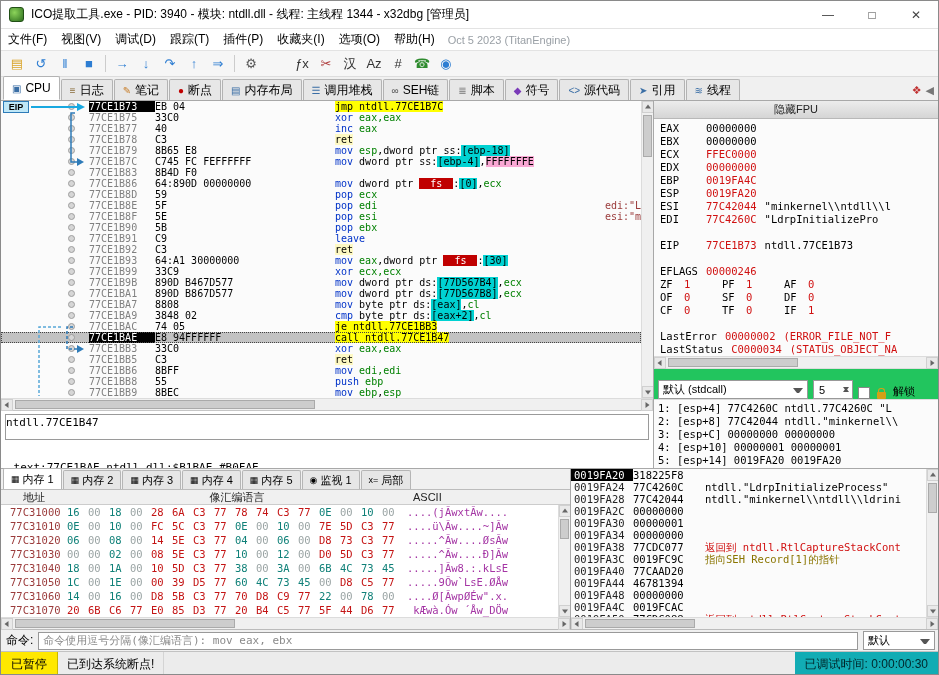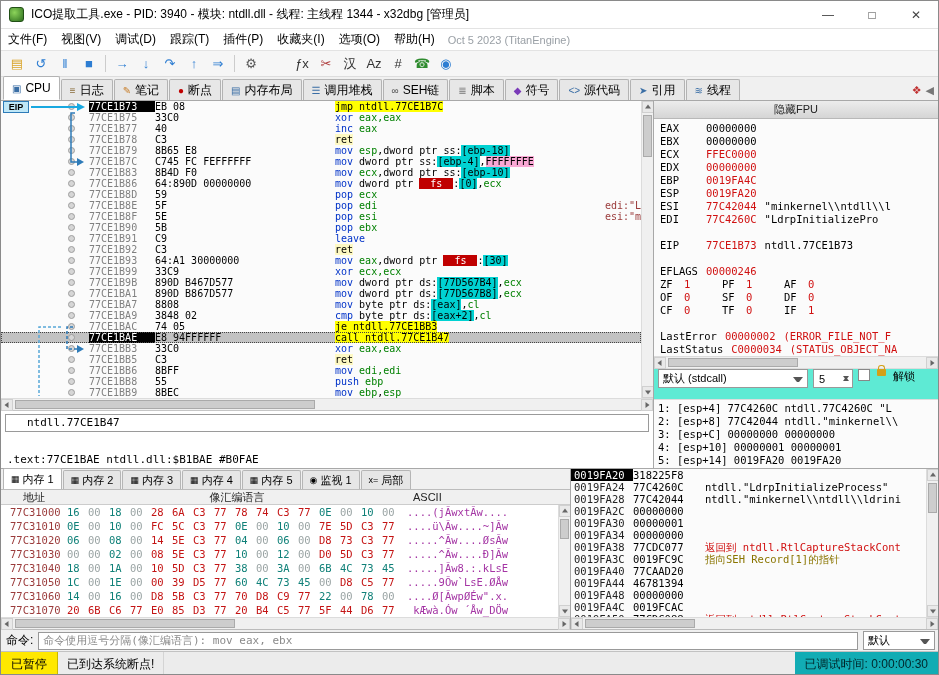--- a/index.html
+++ b/index.html
@@ -52,33 +52,33 @@
   .sbtn.up{top:0;left:0}.sbtn.down{bottom:0;left:0}.sbtn.left{left:0;top:0}.sbtn.right{right:0;top:0}
   .sbtn::after{content:"";position:absolute;left:50%;top:50%;transform:translate(-50%,-50%);border:3px solid transparent}
   .sbtn.up::after{border-bottom:4px solid #666;margin-top:-2px}
   .sbtn.down::after{border-top:4px solid #666;margin-top:2px}
   .sbtn.left::after{border-right:4px solid #666;margin-left:-2px}
   .sbtn.right::after{border-left:4px solid #666;margin-left:2px}
   .vthumb{position:absolute;left:1px;right:1px;background:#cdcdcd;border:1px solid #aaa}
   .hthumb{position:absolute;top:1px;bottom:1px;background:#cdcdcd;border:1px solid #aaa}
   
   .infopane{flex:1;background:#fff;border-top:1px solid #c6c6c6;padding:3px 4px;font:11px/15px "DejaVu Sans Mono",monospace;overflow:hidden}
-  .infobox{border:1px solid #9a9a9a;background:#fff;height:18px;line-height:16px;padding:0 21px;margin-bottom:20px;white-space:pre;overflow:hidden}
+  .infobox{border:1px solid #9a9a9a;background:#fff;height:26px;line-height:16px;padding:0 0;margin-bottom:20px;white-space:pre;overflow:hidden}
   .infoline{padding-left:2px;white-space:pre;overflow:hidden}
   
   .regs{flex:1;display:flex;flex-direction:column;background:#fbfbfb;overflow:hidden}
   .regs-header{height:18px;flex:none;background:linear-gradient(#ececec,#d5d5d5);border-bottom:1px solid #b8b8b8;text-align:center;font-size:11px;line-height:17px;color:#222}
   .reg-lines{padding:3px 0 0 6px;flex:none}
   .rl{height:13px;display:flex;white-space:pre;font:10.5px/13px "DejaVu Sans Mono",monospace;overflow:hidden}
   .rn{min-width:46px;padding-right:8px;color:#000}
   .rv{padding-right:8px}
   .rc{overflow:hidden}
   .c-k{color:#000}.c-rd{color:#d01010}.c-ol{color:#8a7500}
   .fn{width:24px}.fv{width:38px;color:#d01010}
-  .conv-row{height:32px;flex:none;display:flex;align-items:flex-start;gap:5px;padding:0 4px;background:#5eead4;border-top:1px solid #ddd;border-bottom:1px solid #ddd}
+  .conv-row{height:32px;flex:none;display:flex;align-items:flex-end;gap:5px;padding:0 4px;background:#22c55e;border-top:1px solid #ddd;border-bottom:1px solid #ddd}
   .combo{height:19px;border:1px solid #999;background:#fff;font-size:11px;display:flex;align-items:center;padding:0 4px;white-space:nowrap}
   .combo .arr{margin-left:auto;width:0;height:0;border:4px solid transparent;border-top:5px solid #555;margin-top:5px;padding-left:2px}
   .combo.conv{width:150px}
   .spin{width:40px;height:19px;border:1px solid #999;background:#fff;font-size:11px;display:flex;align-items:center;padding-left:5px;position:relative}
   .spin::after{content:"";position:absolute;right:3px;top:4px;border:3px solid transparent;border-bottom:4px solid #555}
   .spin::before{content:"";position:absolute;right:3px;bottom:4px;border:3px solid transparent;border-top:4px solid #555}
   .chk{width:12px;height:12px;border:1px solid #888;background:#fff;flex:none}
   .lock{width:9px;height:7px;background:#d4a017;border-radius:1px;position:relative;margin:0 2px;flex:none}
   .lock::before{content:"";position:absolute;top:-4px;left:1px;width:5px;height:4px;border:1.5px solid #d4a017;border-bottom:none;border-radius:3px 3px 0 0}
   .unlock-label{font-size:11px}
@@ -236,27 +236,27 @@
         <div class="eip-label">EIP</div>
         <svg class="arrows" width="88" height="297">
           <line x1="30" y1="6" x2="76" y2="6" stroke="#18a8e0" stroke-width="2"></line>
           <polygon points="76,2 84,6 76,10" fill="#18a8e0"></polygon>
           <polyline points="74,12 70,12 70,61 76,61" fill="none" stroke="#2e7bb8" stroke-width="1.5"></polyline>
           <polygon points="76,57 83,61 76,65" fill="#2e7bb8"></polygon>
           <polyline points="72,226 66,226 66,248 76,248" fill="none" stroke="#2e7bb8" stroke-width="1.5" stroke-dasharray="3,2"></polyline>
           <polygon points="76,244 83,248 76,252" fill="#2e7bb8"></polygon>
           <polyline points="60,226 38,226 38,295" fill="none" stroke="#58a8d8" stroke-width="1.5" stroke-dasharray="3,2"></polyline>
         </svg>
-      <div class="dr eip"><div class="dg"><div class="bpdot"></div></div><span class="da">77CE1B73</span><span class="db">EB 08</span><span class="di"><span class="tk-jy">jmp ntdll.77CE1B7C</span></span><span class="dc"></span></div>
+      <div class="dr eip"><div class="dg"><div class="bpdot"></div></div><span class="da">77CE1B73</span><span class="db">EB 04</span><span class="di"><span class="tk-jy">jmp ntdll.77CE1B7C</span></span><span class="dc"></span></div>
           <div class="dr"><div class="dg"><div class="bpdot"></div></div><span class="da">77CE1B75</span><span class="db">33C0</span><span class="di"><span class="tk-m">xor </span><span class="tk-r">eax,eax</span></span><span class="dc"></span></div>
           <div class="dr"><div class="dg"><div class="bpdot"></div></div><span class="da">77CE1B77</span><span class="db">40</span><span class="di"><span class="tk-m">inc </span><span class="tk-r">eax</span></span><span class="dc"></span></div>
           <div class="dr"><div class="dg"><div class="bpdot"></div></div><span class="da">77CE1B78</span><span class="db">C3</span><span class="di"><span class="tk-cy">ret</span></span><span class="dc"></span></div>
           <div class="dr"><div class="dg"><div class="bpdot"></div></div><span class="da">77CE1B79</span><span class="db">8B65 E8</span><span class="di"><span class="tk-m">mov </span><span class="tk-r">esp</span><span class="tk-p">,</span><span class="tk-p">dword ptr ss:</span><span class="tk-h">[ebp-18]</span></span><span class="dc"></span></div>
           <div class="dr"><div class="dg"><div class="bpdot"></div></div><span class="da">77CE1B7C</span><span class="db">C745 FC FEFFFFFF</span><span class="di"><span class="tk-m">mov </span><span class="tk-p">dword ptr ss:</span><span class="tk-h">[ebp-4]</span><span class="tk-p">,</span><span class="tk-y">FFFFFFFE</span></span><span class="dc"></span></div>
-          <div class="dr"><div class="dg"><div class="bpdot"></div></div><span class="da">77CE1B83</span><span class="db">8B4D F0</span><span class="di"><span class="tk-m">mov </span><span class="tk-r">ecx</span><span class="tk-p">,</span><span class="tk-p">dword ptr ss:</span><span class="tk-h">[ebp-10]</span></span><span class="dc"></span></div>
+          <div class="dr"><div class="dg"><div class="bpdot"></div></div><span class="da">77CE1B83</span><span class="db">8B4D F0</span><span class="dc"></span></div>
           <div class="dr"><div class="dg"><div class="bpdot"></div></div><span class="da">77CE1B86</span><span class="db">64:890D 00000000</span><span class="di"><span class="tk-m">mov </span><span class="tk-p">dword ptr </span><span class="tk-sg">fs</span><span class="tk-p">:</span><span class="tk-h">[0]</span><span class="tk-p">,</span><span class="tk-r">ecx</span></span><span class="dc"></span></div>
           <div class="dr"><div class="dg"><div class="bpdot"></div></div><span class="da">77CE1B8D</span><span class="db">59</span><span class="di"><span class="tk-m">pop </span><span class="tk-r">ecx</span></span><span class="dc"></span></div>
           <div class="dr"><div class="dg"><div class="bpdot"></div></div><span class="da">77CE1B8E</span><span class="db">5F</span><span class="di"><span class="tk-m">pop </span><span class="tk-r">edi</span></span><span class="dc">edi:"LdrpInitializePro</span></div>
           <div class="dr"><div class="dg"><div class="bpdot"></div></div><span class="da">77CE1B8F</span><span class="db">5E</span><span class="di"><span class="tk-m">pop </span><span class="tk-r">esi</span></span><span class="dc">esi:"minkernel\\ntdll</span></div>
           <div class="dr"><div class="dg"><div class="bpdot"></div></div><span class="da">77CE1B90</span><span class="db">5B</span><span class="di"><span class="tk-m">pop </span><span class="tk-r">ebx</span></span><span class="dc"></span></div>
           <div class="dr"><div class="dg"><div class="bpdot"></div></div><span class="da">77CE1B91</span><span class="db">C9</span><span class="di"><span class="tk-m">leave</span></span><span class="dc"></span></div>
           <div class="dr"><div class="dg"><div class="bpdot"></div></div><span class="da">77CE1B92</span><span class="db">C3</span><span class="di"><span class="tk-cy">ret</span></span><span class="dc"></span></div>
           <div class="dr"><div class="dg"><div class="bpdot"></div></div><span class="da">77CE1B93</span><span class="db">64:A1 30000000</span><span class="di"><span class="tk-m">mov </span><span class="tk-r">eax</span><span class="tk-p">,</span><span class="tk-p">dword ptr </span><span class="tk-sg">fs</span><span class="tk-p">:</span><span class="tk-h">[30]</span></span><span class="dc"></span></div>
           <div class="dr"><div class="dg"><div class="bpdot"></div></div><span class="da">77CE1B99</span><span class="db">33C9</span><span class="di"><span class="tk-m">xor </span><span class="tk-r">ecx,ecx</span></span><span class="dc"></span></div>
           <div class="dr"><div class="dg"><div class="bpdot"></div></div><span class="da">77CE1B9B</span><span class="db">890D B467D577</span><span class="di"><span class="tk-m">mov </span><span class="tk-p">dword ptr ds:</span><span class="tk-h">[77D567B4]</span><span class="tk-p">,</span><span class="tk-r">ecx</span></span><span class="dc"></span></div>

